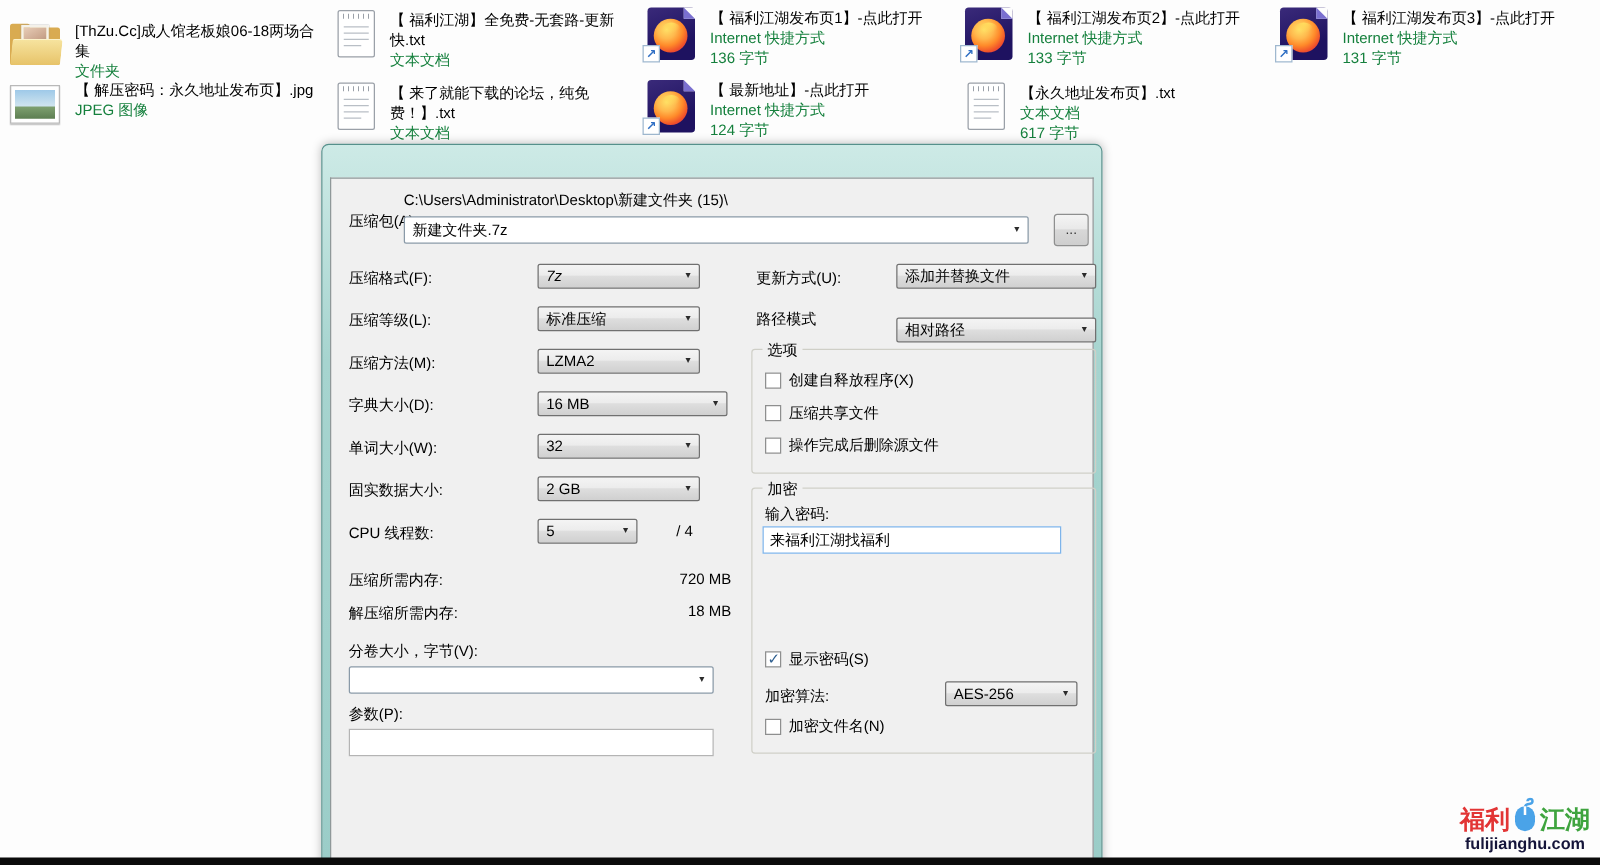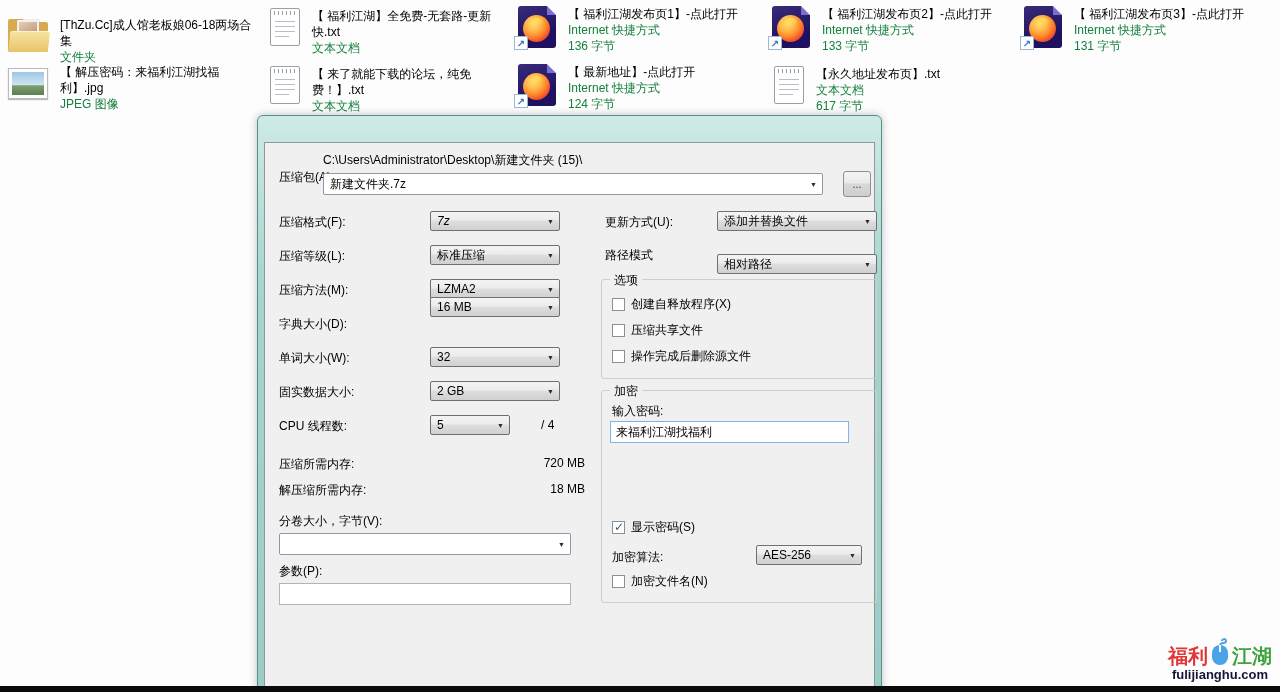--- a/index.html
+++ b/index.html
@@ -102,21 +102,21 @@
     <div class="desk-name">[ThZu.Cc]成人馆老板娘06-18两场合集</div>
     <div class="desk-sub">文件夹</div>
   </div>
 </div>
 
 <div class="desk-item" style="left:8px; top:64px;">
   <div class="desk-icon icon-image">
       <div class="pic"></div>
     </div>
   <div class="desk-text">
-    <div class="desk-name">【 解压密码：来福利江湖找福利】.jpg</div>
+    <div class="desk-name">【 解压密码：永久地址发布页】.jpg</div>
     <div class="desk-sub">JPEG 图像</div>
   </div>
 </div>
 
 <div class="desk-item" style="left:270px; top:8px;">
   <div class="desk-icon icon-txt">
       <div class="binding"></div>
       <div class="l l1"></div>
       <div class="l l2"></div>
       <div class="l l3"></div>
@@ -237,21 +237,21 @@
         <span class="arrow">▼</span>
     </div>
 
     <div class="lbl" style="left:14px; top:139px;">压缩方法(M):</div>
     <div class="combo" style="left:165px; top:136px; width:130px;">
       <span>LZMA2</span>
         <span class="arrow">▼</span>
     </div>
 
     <div class="lbl" style="left:14px; top:173px;">字典大小(D):</div>
-    <div class="combo" style="left:165px; top:154px; width:130px;">
+    <div class="combo" style="left:165px; top:170px; width:152px;">
       <span>16 MB</span>
         <span class="arrow">▼</span>
     </div>
 
     <div class="lbl" style="left:14px; top:207px;">单词大小(W):</div>
     <div class="combo" style="left:165px; top:204px; width:130px;">
       <span>32</span>
         <span class="arrow">▼</span>
     </div>
 

